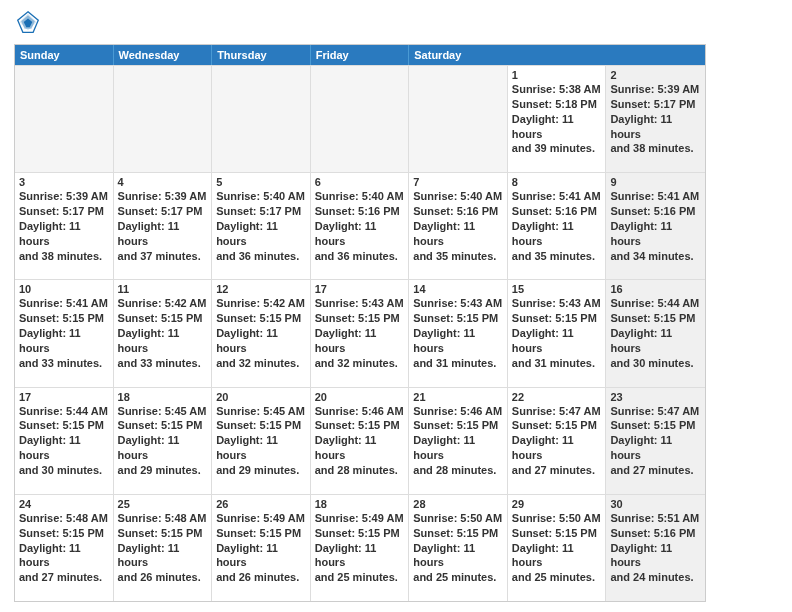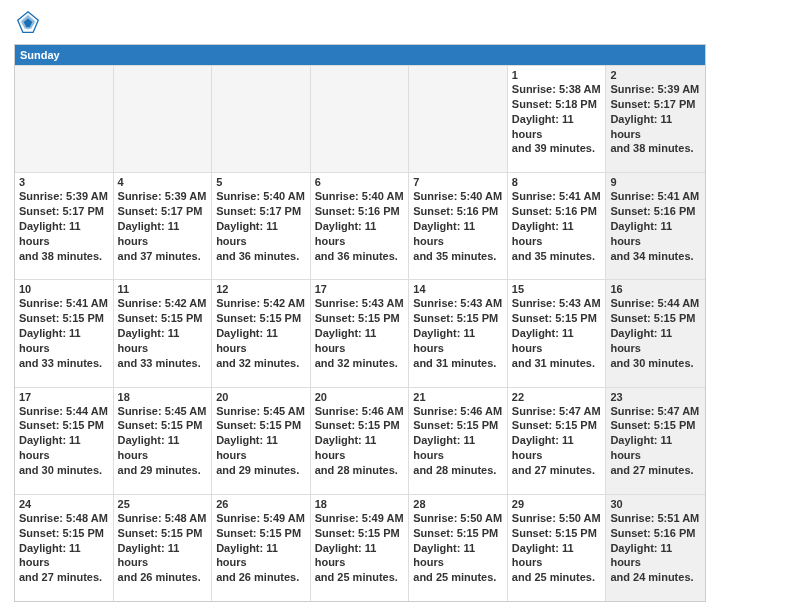--- a/index.html
+++ b/index.html
@@ -127,20 +127,24 @@
     </div>
     <div class="title-block">
       <div class="month-title"></div>
       <div class="location"></div>
     </div>
   </div>
 
   <div class="calendar">
     <div class="cal-header">
     <div class="cal-header-cell">Sunday</div>
+        <div class="cal-header-cell">Wednesday</div>
+        <div class="cal-header-cell">Thursday</div>
+        <div class="cal-header-cell">Friday</div>
+        <div class="cal-header-cell">Saturday</div>
       </div>
     <div class="cal-body">
     <div class="cal-row">
           <div class="cal-cell empty"></div>
           <div class="cal-cell empty"></div>
           <div class="cal-cell empty"></div>
           <div class="cal-cell empty"></div>
           <div class="cal-cell empty"></div>
           <div class="cal-cell">
             <span class="day-num">1</span>

